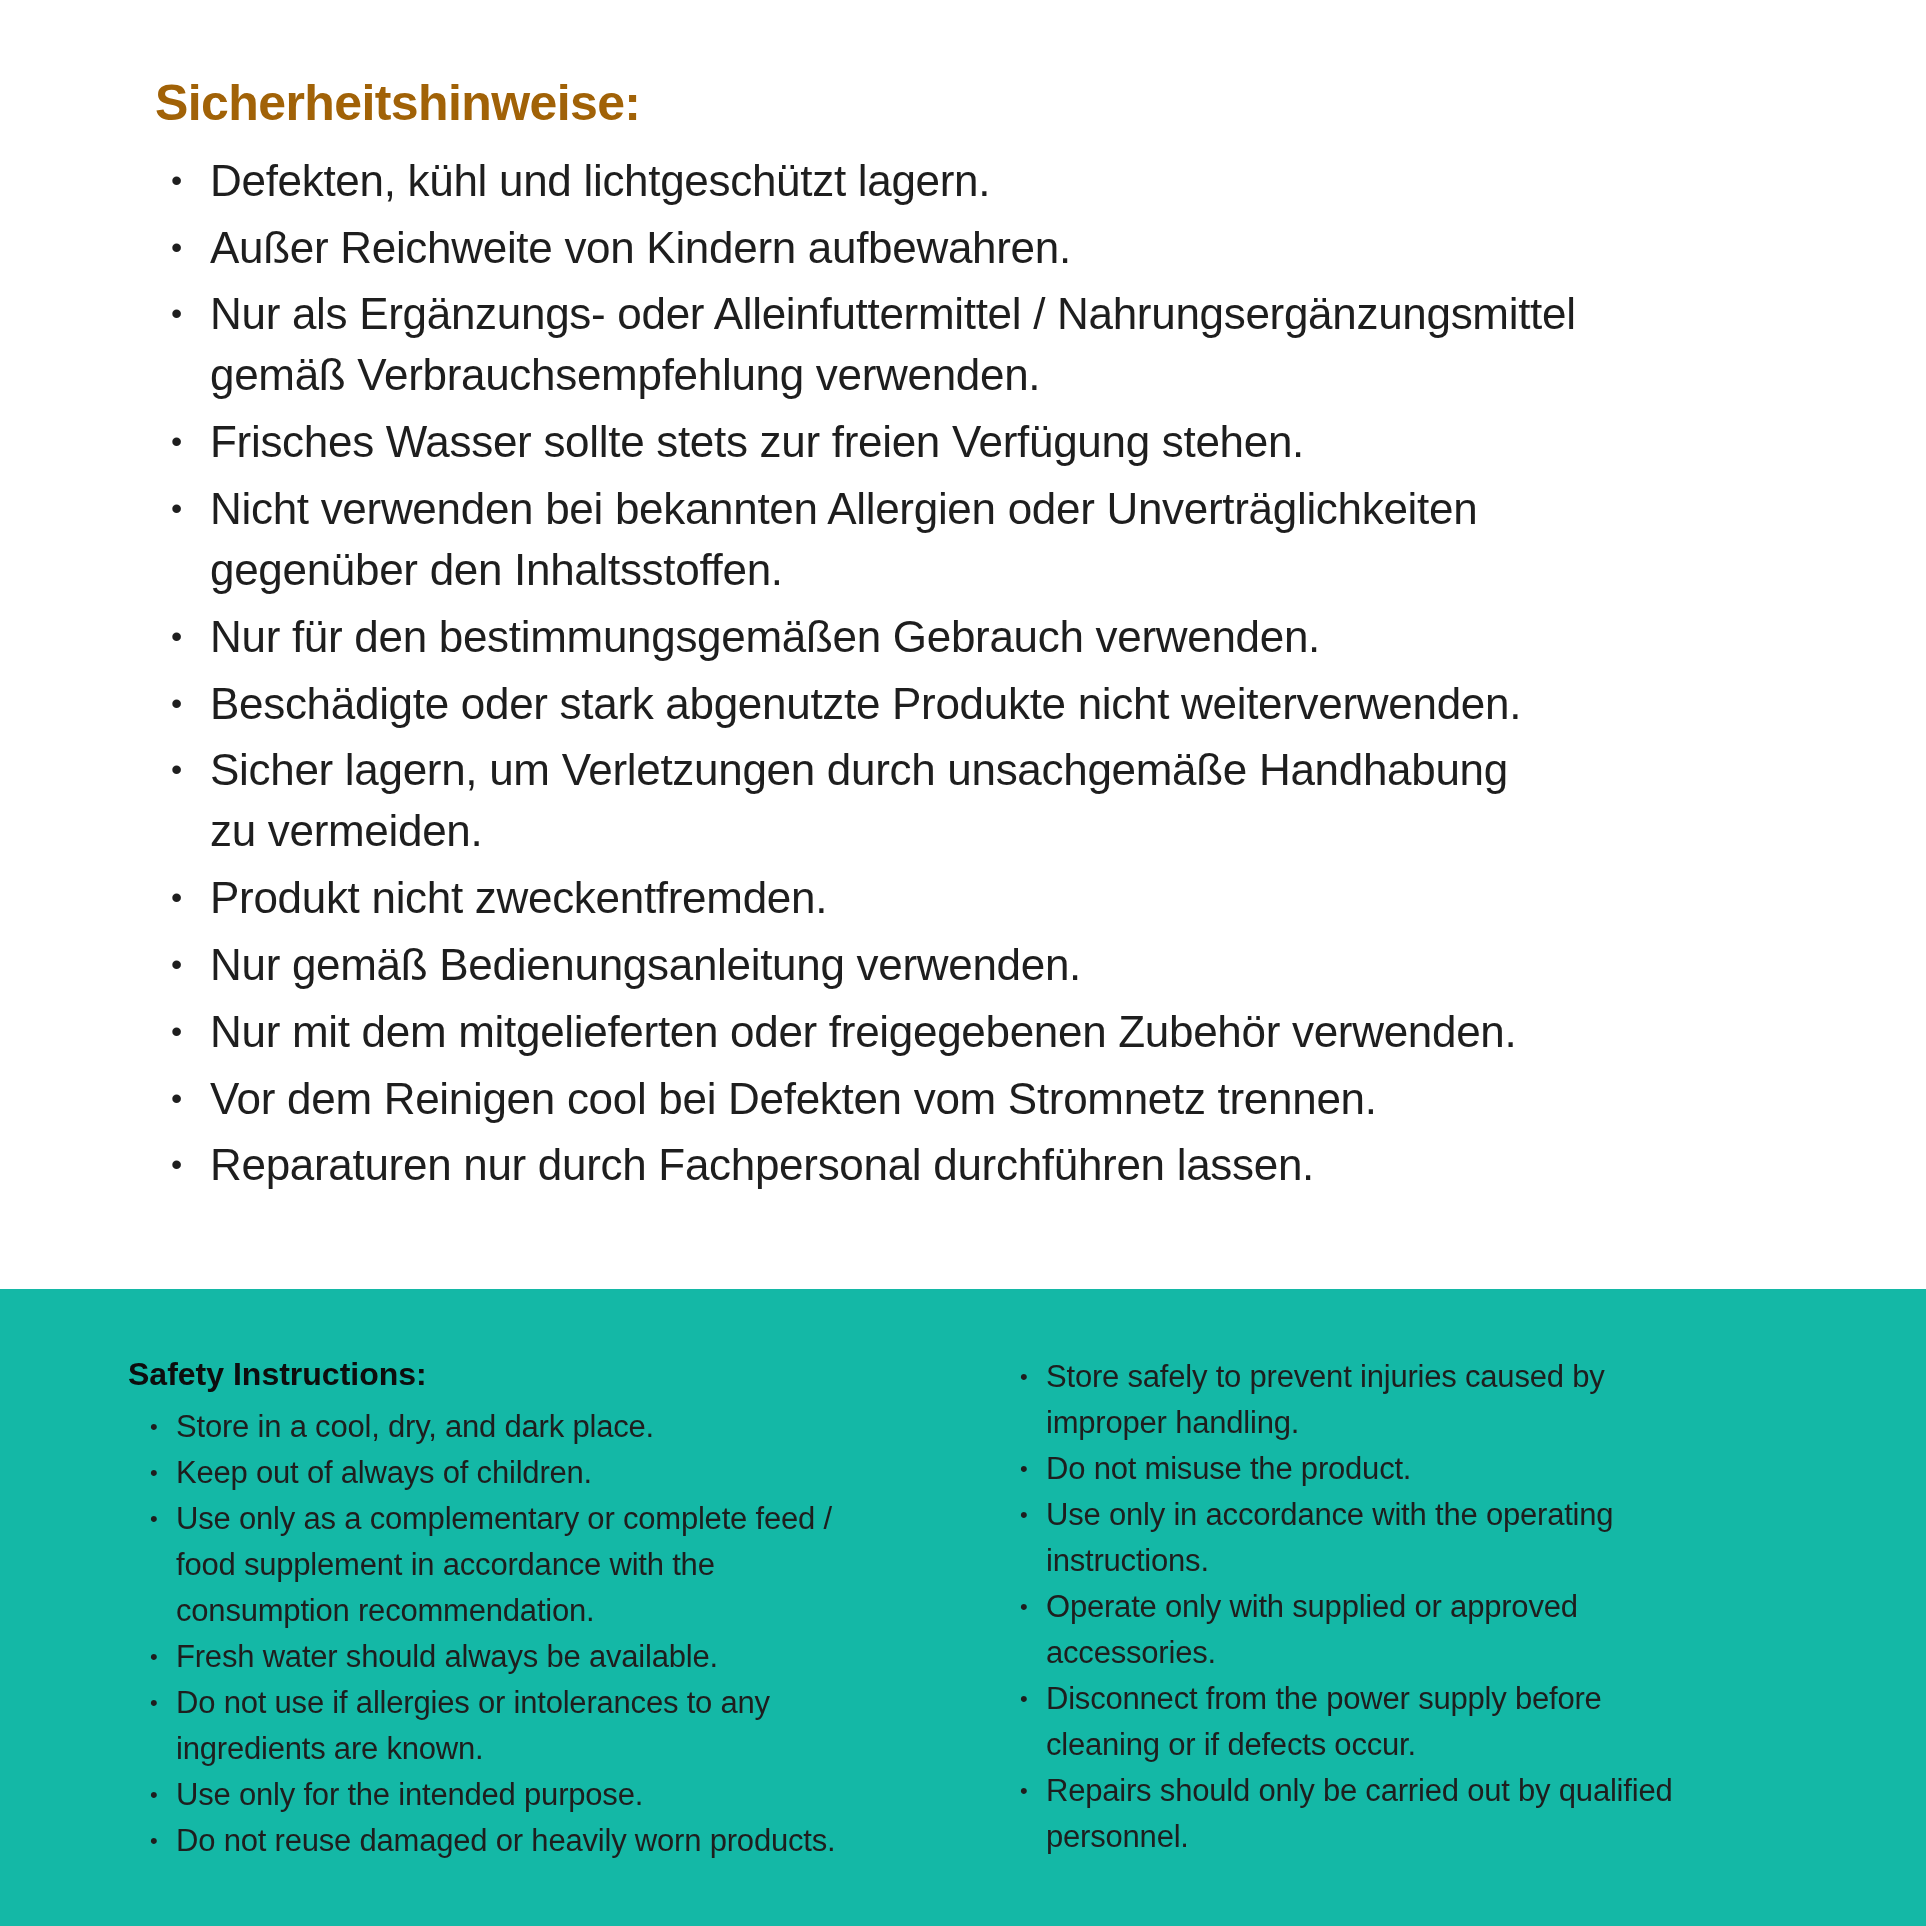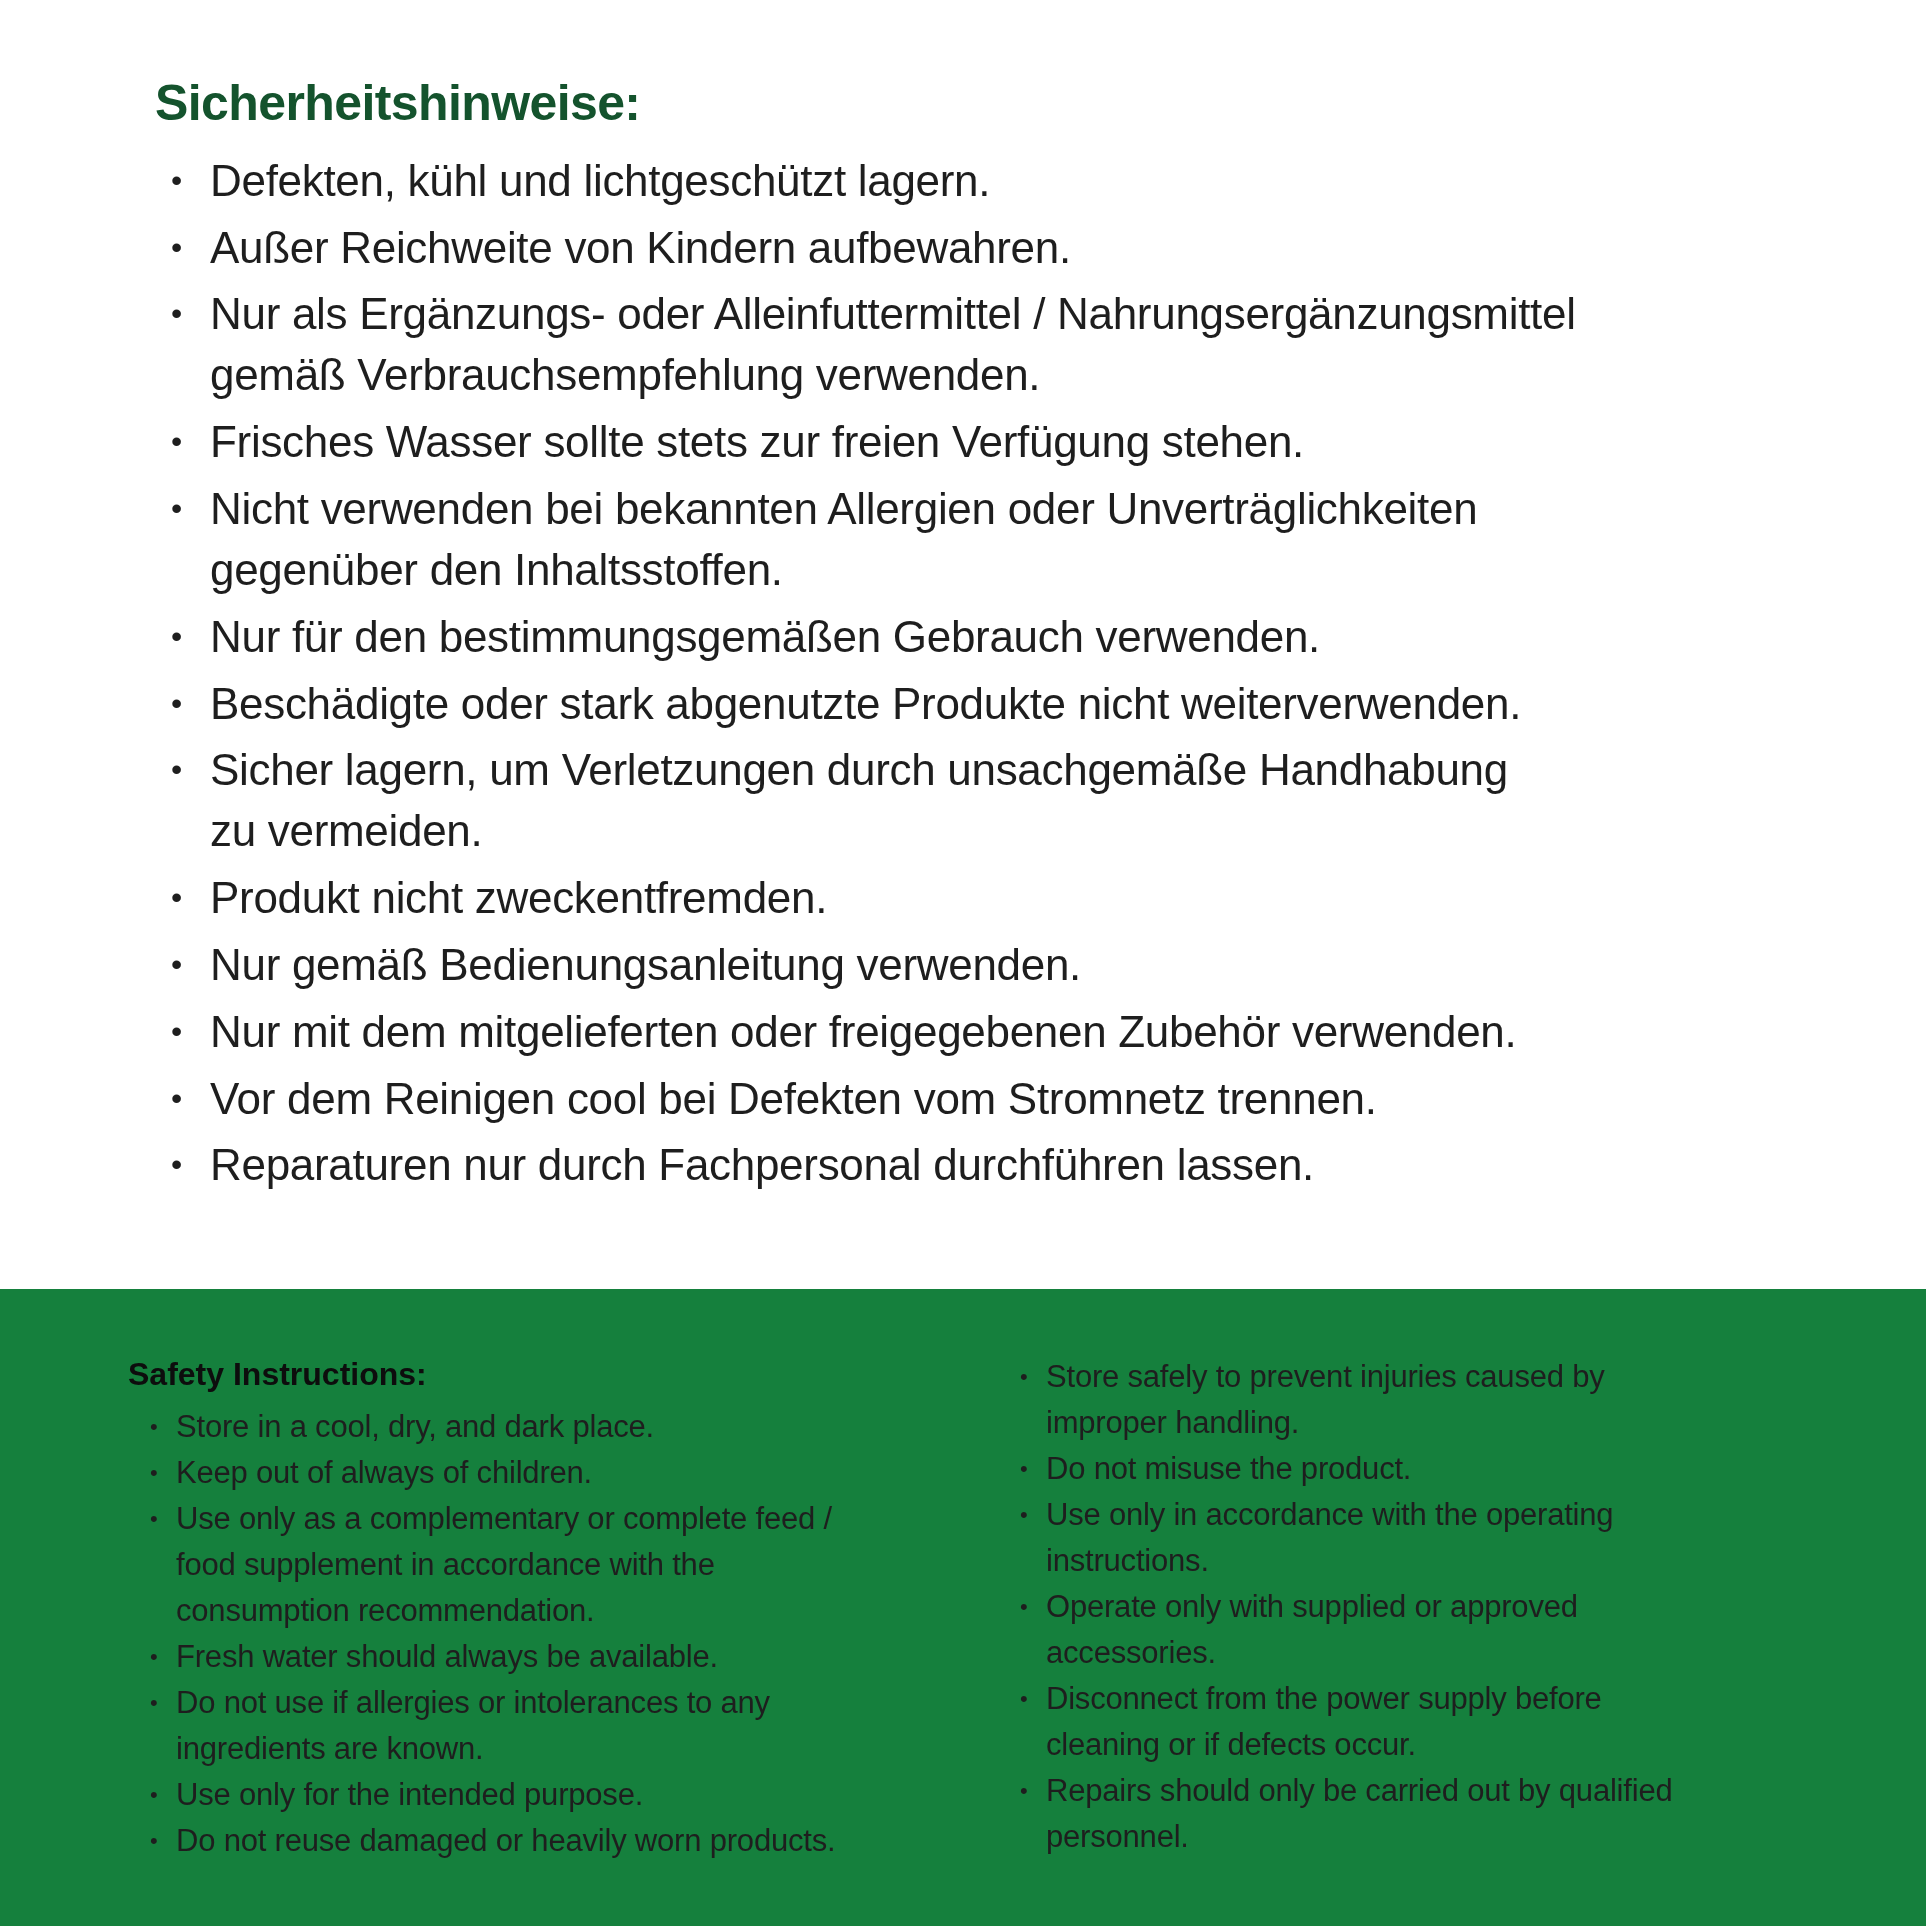--- a/index.html
+++ b/index.html
@@ -95,21 +95,21 @@
     width: 26px;
     font-size: 22px;
     line-height: 46px;
     color: #1e1e1e;
   }
 </style>
 </head>
 <body style="background: rgb(255, 255, 255);">
 
 <div class="de-section">
-  <h1 class="de-title" style="color: #14532d; margin-left: 20px;">Sicherheitshinweise:</h1>
+  <h1 class="de-title" style="color: #a16207; margin-left: 20px;">Sicherheitshinweise:</h1>
   <ul class="de-list">
     <li>
         <span class="marker">•</span>
         <span class="txt">Defekten, kühl und lichtgeschützt lagern.</span>
       </li>
     <li>
         <span class="marker">•</span>
         <span class="txt">Außer Reichweite von Kindern aufbewahren.</span>
       </li>
     <li>
@@ -155,21 +155,21 @@
         <span class="marker">•</span>
         <span class="txt">Vor dem Reinigen cool bei Defekten vom Stromnetz trennen.</span>
       </li>
     <li>
         <span class="marker">•</span>
         <span class="txt">Reparaturen nur durch Fachpersonal durchführen lassen.</span>
       </li>
   </ul>
 </div>
 
-<div class="en-section" style="background: #15803d;">
+<div class="en-section" style="background: #14b8a6;">
   <div class="en-col-left">
     <h2 class="en-title" style="color: rgb(13, 13, 13);">Safety Instructions:</h2>
     <ul class="en-list">
       <li>
           <span class="marker">•</span>
           <span class="txt">Store in a cool, dry, and dark place.</span>
         </li>
       <li>
           <span class="marker">•</span>
           <span class="txt">Keep out of always of children.</span>

